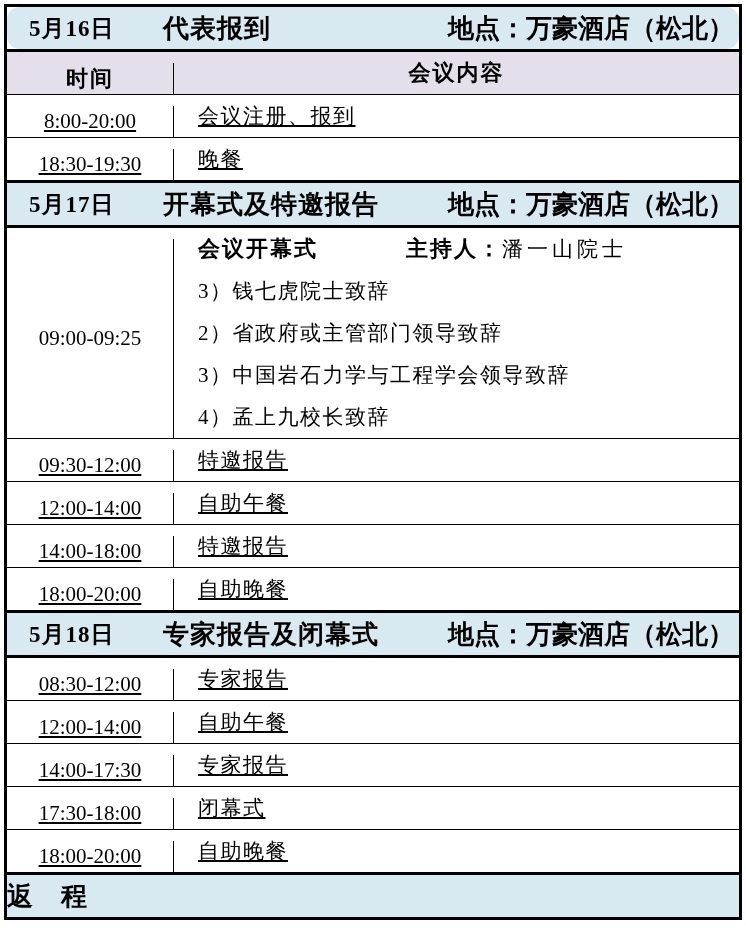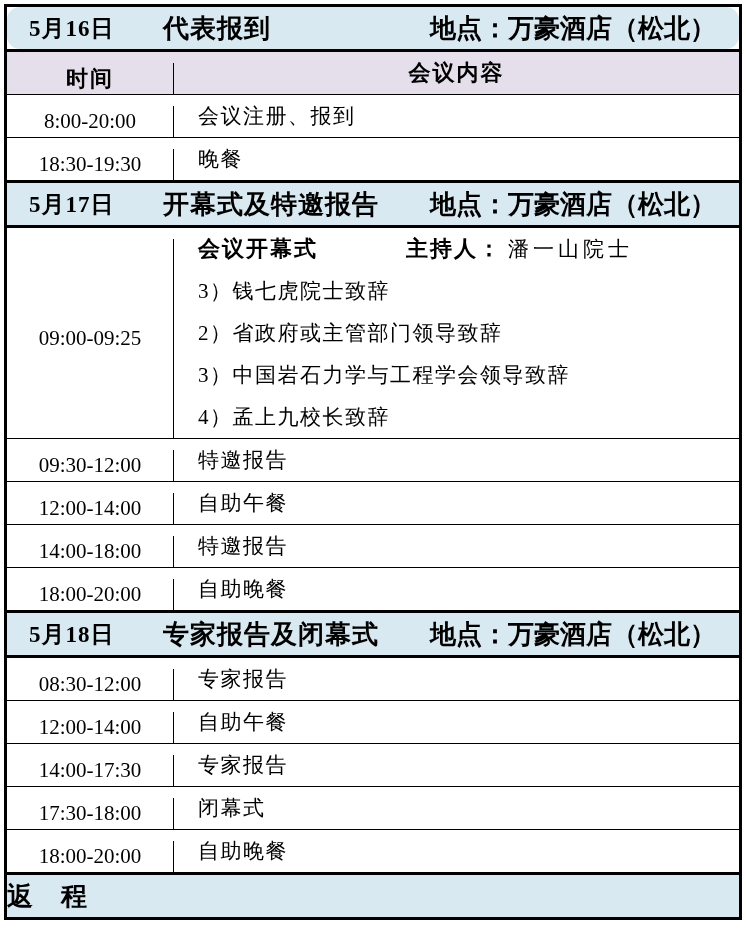--- a/index.html
+++ b/index.html
@@ -26,50 +26,50 @@
     width:156px;padding-left:22px;box-sizing:border-box;
     font-weight:bold;font-size:23px;letter-spacing:1px;white-space:nowrap;
   }
   .section-title{
     flex:1;white-space:nowrap;
     font-family:"Liberation Sans","DejaVu Sans",sans-serif;
     font-weight:bold;font-size:26px;letter-spacing:1px;
   }
   .section-loc{
     font-family:"Liberation Sans","DejaVu Sans",sans-serif;
-    font-weight:bold;font-size:26px;white-space:nowrap;padding-right:23px;
+    font-weight:bold;font-size:26px;white-space:nowrap;padding-right:5px;
   }
   
   .subheader-row{background:var(--subheader-bg);min-height:42px;}
   .subheader-row .time-cell,.subheader-row .content-cell{
     font-weight:bold;font-size:22px;letter-spacing:2px;
   }
   .subheader-row .content-cell{justify-content:center;padding-left:0;}
   
   .time-cell{
     width:167px;box-sizing:border-box;border-right:1.5px solid var(--border);
     display:flex;align-items:center;justify-content:center;
     font-size:21px;white-space:nowrap;flex-shrink:0;margin-top:11px;
   }
   .content-cell{
     flex:1;display:flex;align-items:center;
     padding-left:24px;font-size:21px;letter-spacing:1.5px;white-space:nowrap;
   }
-  .item-row{min-height:42px;}
+  .item-row{min-height:42px;text-decoration:underline;}
   
   .agenda-row{min-height:210px;}
   .agenda-content{
     flex:1;display:flex;flex-direction:column;justify-content:center;
     padding-left:24px;
   }
   .agenda-line{height:42px;display:flex;align-items:center;font-size:21px;letter-spacing:1.5px;white-space:nowrap;}
   .agenda-title{font-weight:bold;font-size:22px;letter-spacing:2px;}
   .agenda-spacer{display:inline-block;width:88px;}
   .agenda-chair-label{font-weight:bold;font-size:22px;letter-spacing:2px;}
-  .agenda-chair-name{font-size:21px;letter-spacing:4px;margin-left:6px;}
+  .agenda-chair-name{font-size:21px;letter-spacing:4px;}
 </style>
 </head>
 <body>
 
 <div class="table">
 
   <div class="row first section-row">
     <span class="date-cell">5月16日</span>
     <span class="section-title">代表报到</span>
     <span class="section-loc">地点：万豪酒店（松北）</span>

